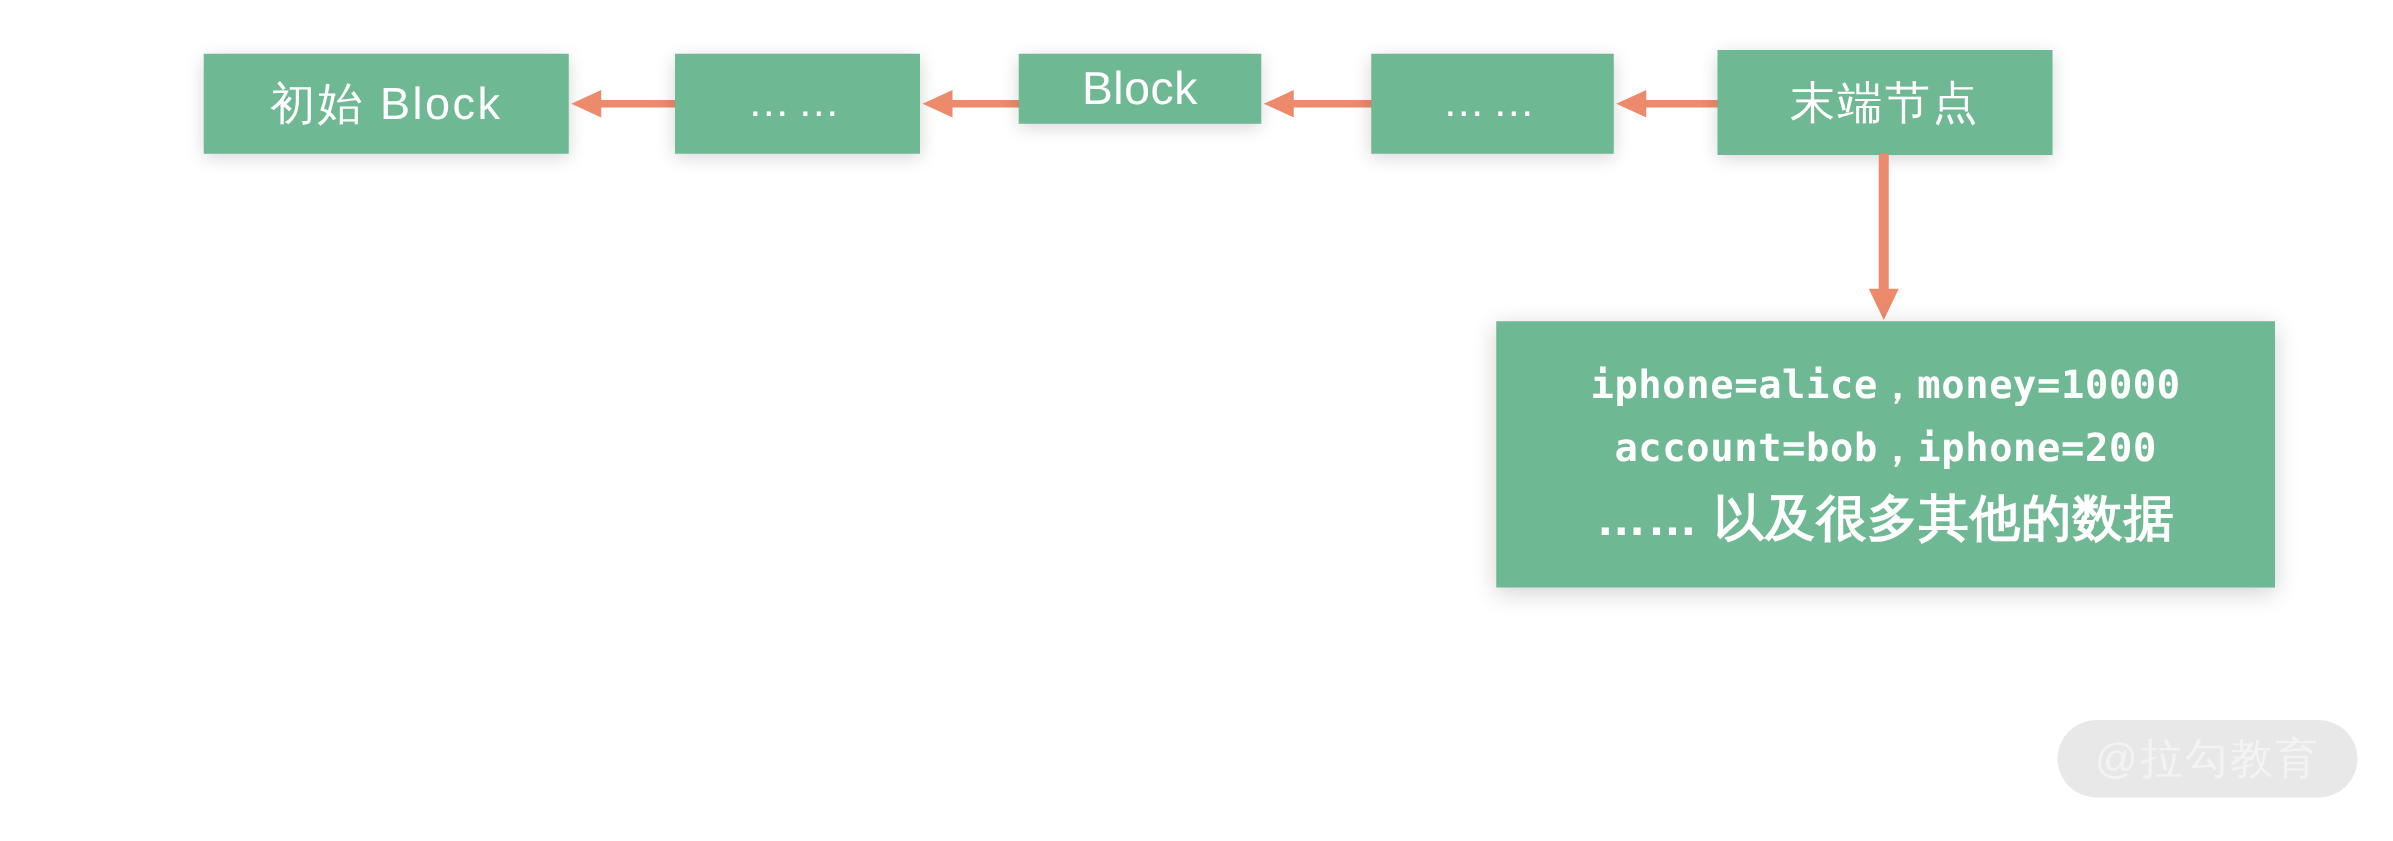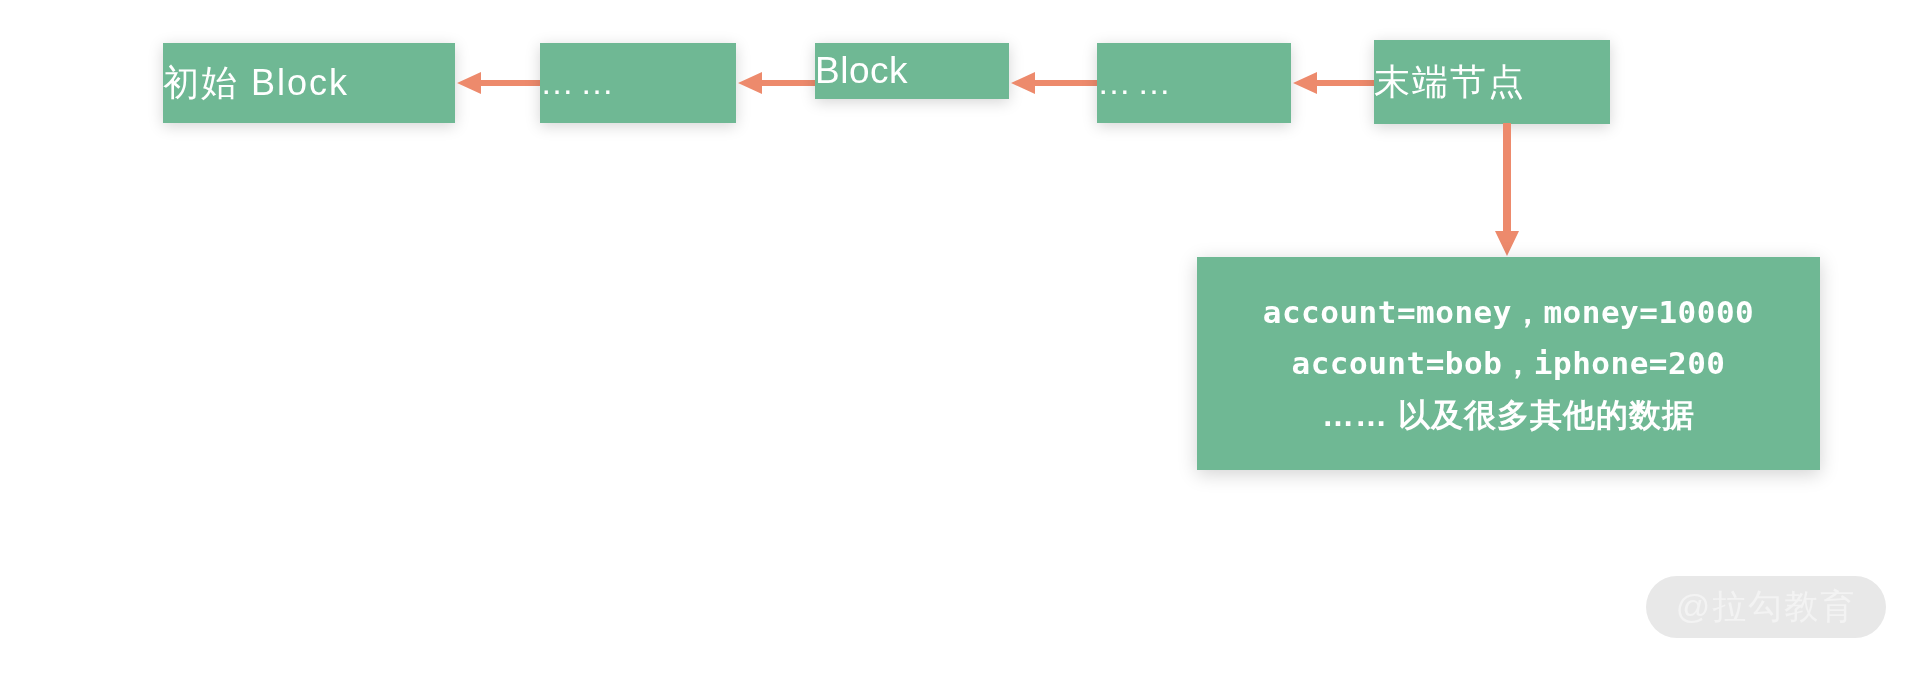--- a/index.html
+++ b/index.html
@@ -21,21 +21,21 @@
     height: 673px;
   }
 
   
   .node {
     position: absolute;
     background: #6FB894;
     box-sizing: border-box;
     display: flex;
     align-items: center;
-    justify-content: flex-start;
+    justify-content: center;
     color: #ffffff;
     box-shadow: 0 3px 14px rgba(0,0,0,0.17);
     text-align: center;
   }
 
   .node-label {
     color: #ffffff;
     line-height: 1.15;
     white-space: nowrap;
   }
@@ -76,21 +76,21 @@
     font-size: 31px;
     font-weight: bold;
     line-height: 1.0;
     white-space: nowrap;
     margin: 10px 0;
     letter-spacing: 0.5px;
   }
   .data-line.cjk-line {
     font-family: "Liberation Sans", "DejaVu Sans", sans-serif;
     font-weight: bold;
-    font-size: 32px;
+    font-size: 40px;
     letter-spacing: 1px;
   }
 
   
   .arrow-h {
     position: absolute;
     height: 26px;
     display: block;
   }
   .arrow-v {
@@ -146,30 +146,30 @@
   </svg>
 
   <div class="node chain-box ellipsis-box" style="left:1097px; top:43px; width:194px; height:80px;">
     <span class="node-label">……</span>
   </div>
 
   <svg class="arrow-h" style="left:1291px; top:70px; width:84px; height:26px;" viewBox="0 0 84 26" preserveAspectRatio="none">
     <path d="M84 10 L26 10 L26 2 L2 13 L26 24 L26 16 L84 16 Z" fill="#ED8A6C"></path>
   </svg>
 
-  <div class="node chain-box cjk" style="left:1374px; top:40px; width:236px; height:84px;">
+  <div class="node chain-box cjk" style="left:1374px; top:40px; width:268px; height:84px;">
     <span class="node-label">末端节点</span>
   </div>
 
   <svg class="arrow-v" style="left:1494px; top:123px; width:26px; height:135px;" viewBox="0 0 26 135" preserveAspectRatio="none">
     <path d="M9 0 L9 108 L1 108 L13 133 L25 108 L17 108 L17 0 Z" fill="#ED8A6C"></path>
   </svg>
 
   <div class="data-box" style="left:1197px; top:257px; width:623px; height:213px;">
-    <div class="data-line">account=money，money=10000</div>
+    <div class="data-line">iphone=alice，money=10000</div>
     <div class="data-line">account=bob，iphone=200</div>
     <div class="data-line cjk-line">…… 以及很多其他的数据</div>
   </div>
 
   <div class="watermark" style="left:1646px; top:576px; width:240px; height:62px;">
     <span class="watermark-text">@拉勾教育</span>
   </div>
 
 </div>
 

